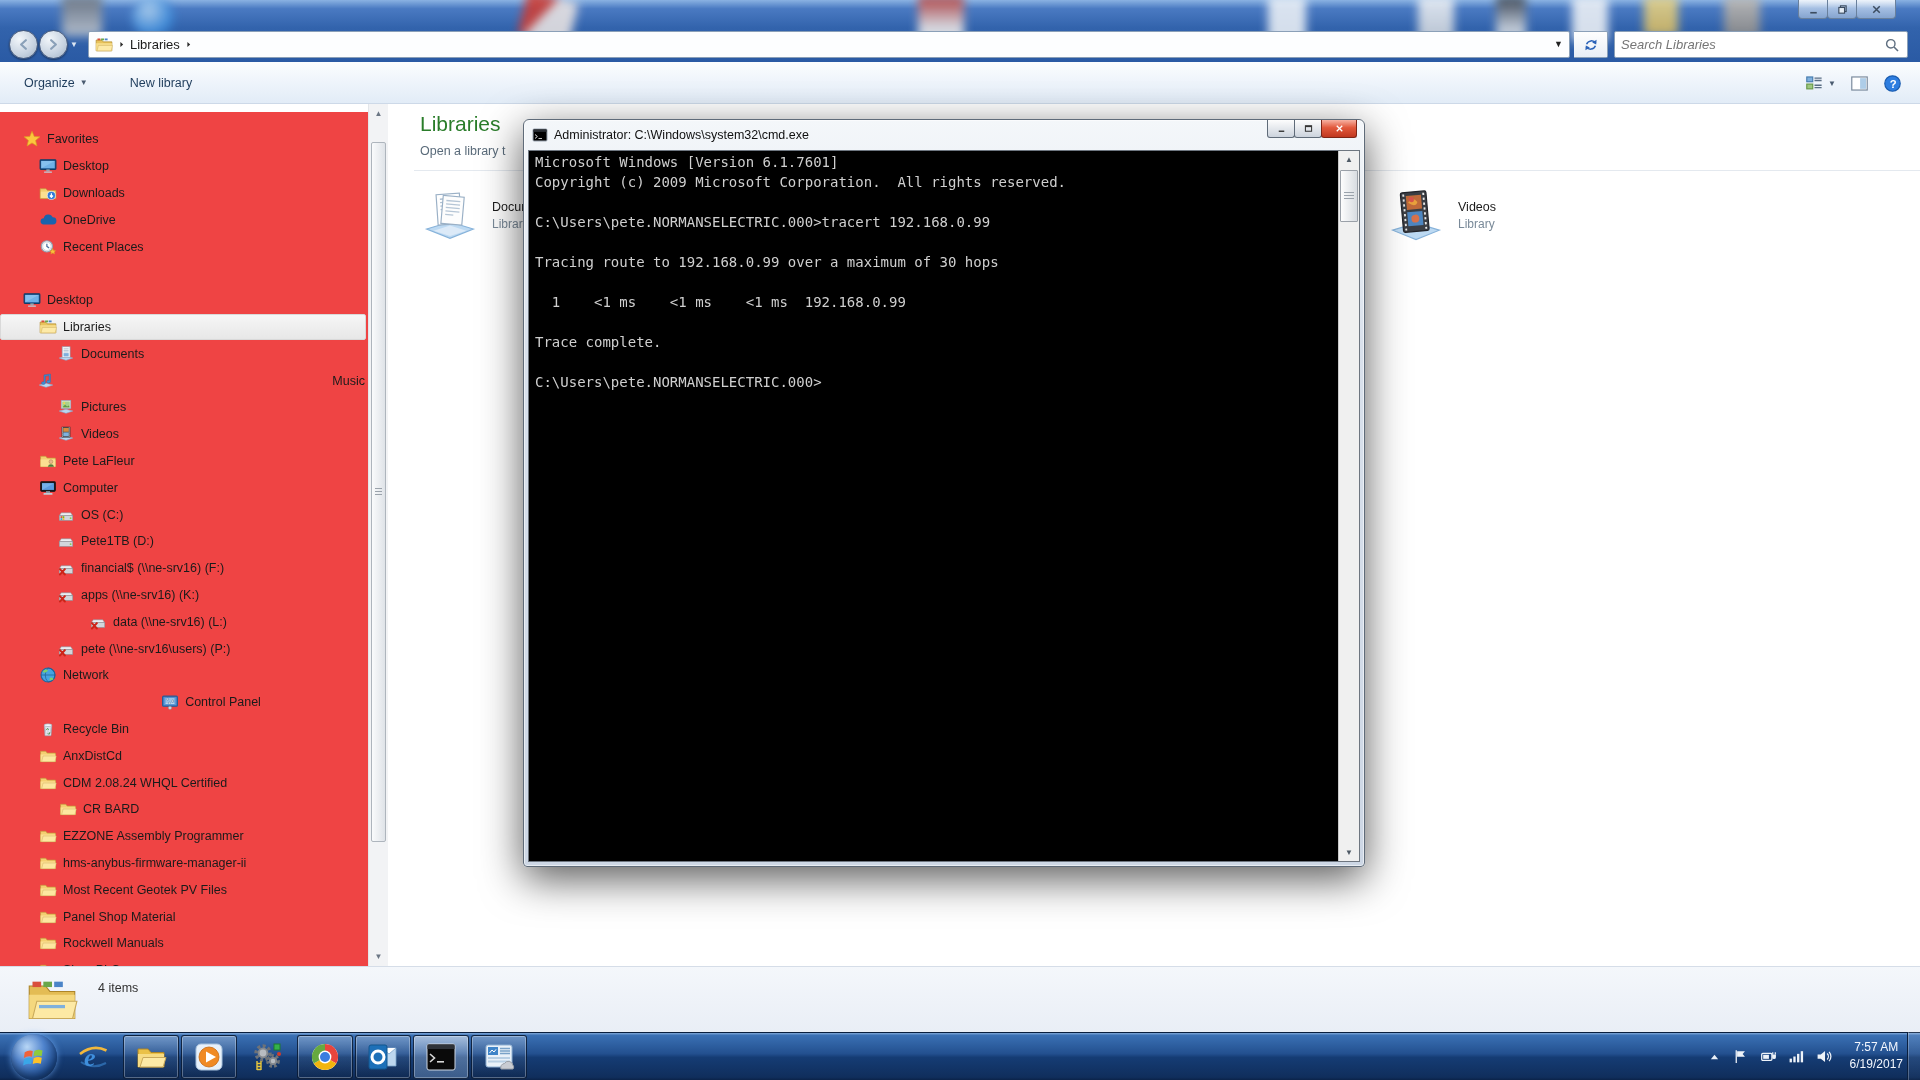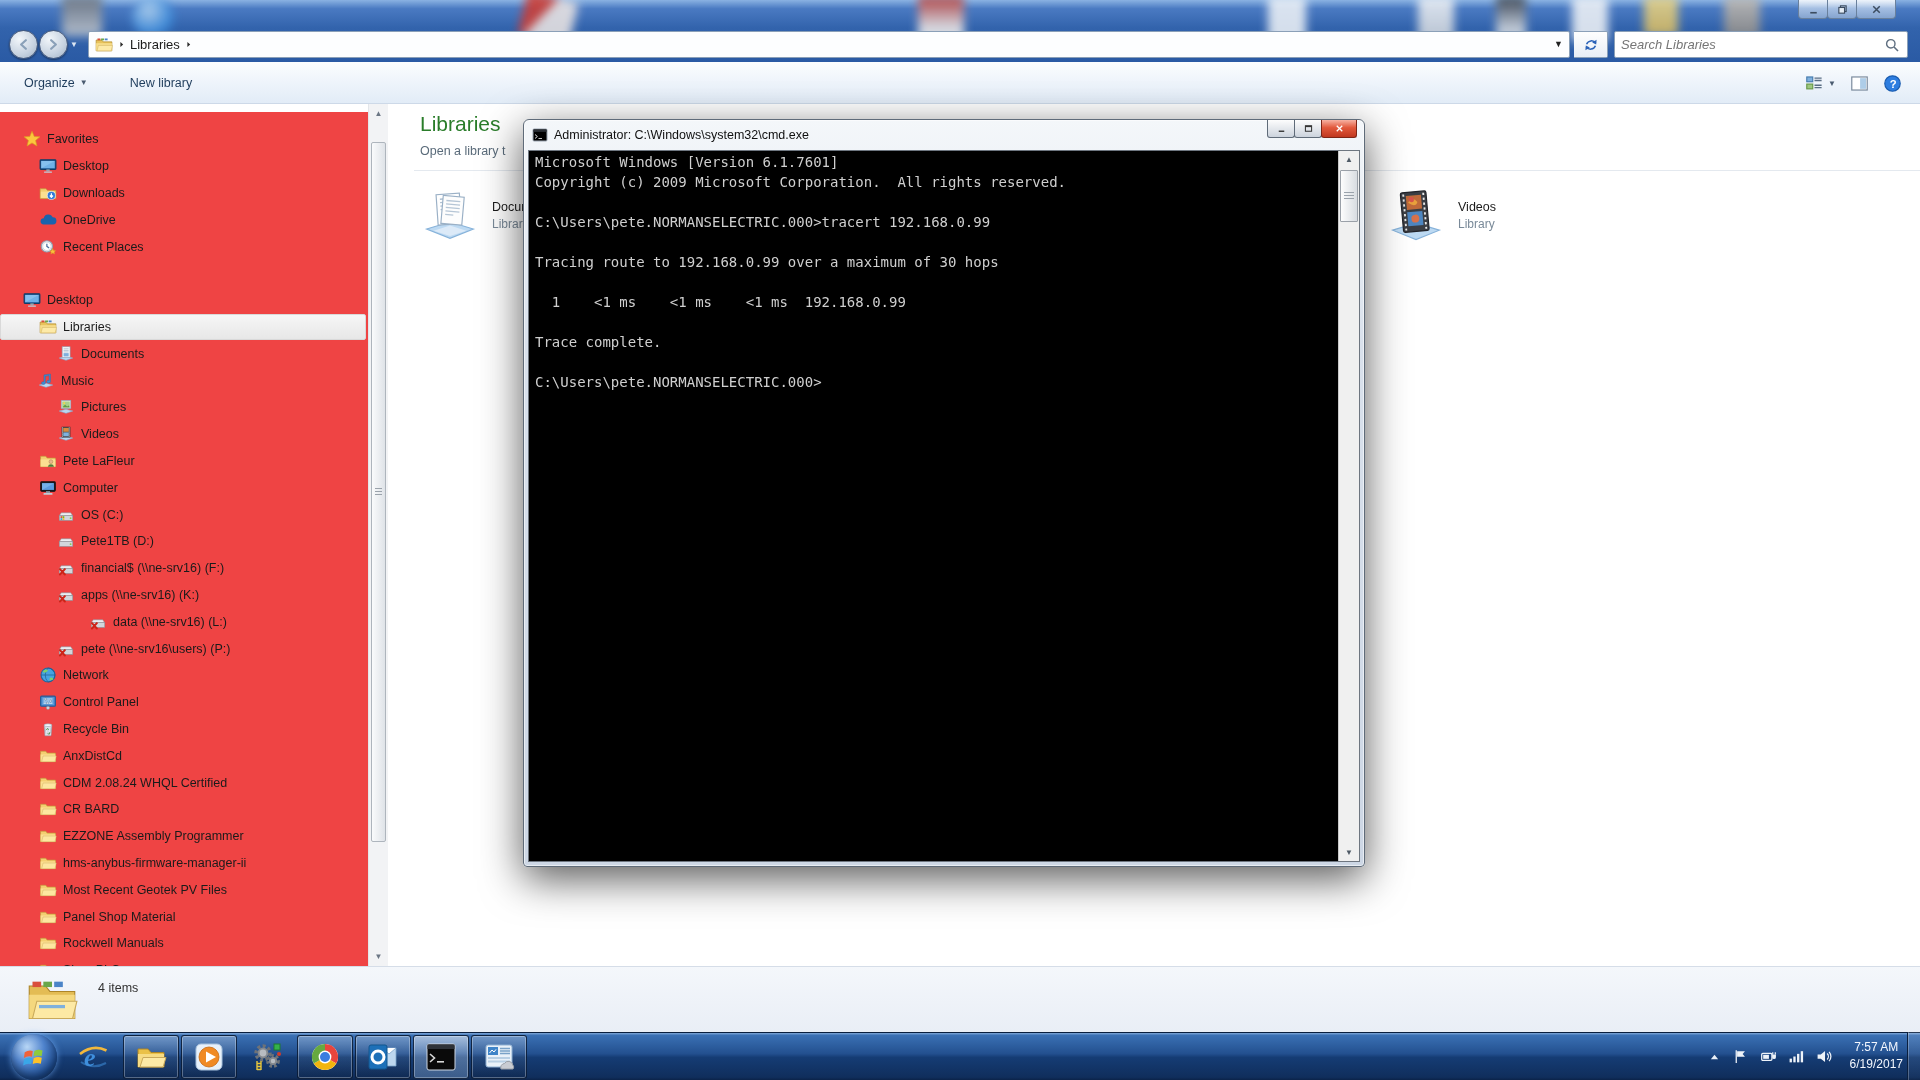--- a/index.html
+++ b/index.html
@@ -344,21 +344,21 @@
           <span class="icn ">
             <svg viewBox="0 0 16 16">
               <path d="M2 11.6 L8 10 L14 11.6 L8 13.6 Z" fill="#b9d7f0" stroke="#84aed6" stroke-width="0.5"></path>
               <rect x="4.6" y="1.6" width="7" height="9.4" fill="#fdfdfd" stroke="#8fa6bc" stroke-width="0.6"></rect>
               <path d="M5.8 3.4 h4.6 M5.8 4.8 h4.6 M5.8 6.2 h4.6" stroke="#9fb3c6" stroke-width="0.7"></path>
               <rect x="5.8" y="7.2" width="4.6" height="3" fill="#7fb0dd"></rect>
             </svg>
           </span>
           <span class="tree-label">Documents</span>
         </div>
-        <div class="tree-row" style="padding-left: 36px;">
+        <div class="tree-row" style="padding-left: 36px; justify-content: space-between;">
           <span class="icn ">
             <svg viewBox="0 0 16 16">
               <path d="M2 11.6 L8 10 L14 11.6 L8 13.6 Z" fill="#b9d7f0" stroke="#84aed6" stroke-width="0.5"></path>
               <path d="M6.2 2.6 L12 1.8 L12 8.6 A1.7 1.2 0 1 1 10.8 7.5 L10.8 3.2 L7.4 3.7 L7.4 9.8 A1.7 1.2 0 1 1 6.2 8.7 Z" fill="#3e8ed6" stroke="#2a6aa8" stroke-width="0.4"></path>
             </svg>
           </span>
           <span class="tree-label">Music</span>
         </div>
         <div class="tree-row" style="padding-left: 56px;">
           <span class="icn ">
@@ -477,21 +477,21 @@
           <span class="icn ">
             <svg viewBox="0 0 16 16">
               <circle cx="8" cy="8" r="6.2" fill="#46a3e0" stroke="#22679f"></circle>
               <path d="M1.8 8 h12.4 M8 1.8 a6.2 6.2 0 0 1 0 12.4 a9 9 0 0 1 0-12.4" stroke="#1d5c8f" stroke-width="0.6" fill="none"></path>
               <path d="M3 5 q2.4-2.6 5-1.4 q-0.6 2-2.8 2.4 Z" fill="#7ed06b"></path>
               <path d="M9.6 10.4 q2.6-0.8 3.4 1.2 q-1.8 1.8-3.6 0.6 Z" fill="#7ed06b"></path>
             </svg>
           </span>
           <span class="tree-label">Network</span>
         </div>
-        <div class="tree-row" style="padding-left: 38px;">
+        <div class="tree-row" style="padding-left: 56px; justify-content: center;">
           <span class="icn ">
             <svg viewBox="0 0 16 16">
               <rect x="1.4" y="2.8" width="13.2" height="9" rx="1" fill="#3e7cc1" stroke="#285c97"></rect>
               <rect x="2.4" y="3.8" width="11.2" height="7" fill="#5a9ad8"></rect>
               <path d="M4 5.4 h8 M4 7.2 h8 M4 9 h8" stroke="#dce9f5" stroke-width="0.9"></path>
               <circle cx="6" cy="5.4" r="0.9" fill="#fff" stroke="#2a5c90" stroke-width="0.4"></circle>
               <circle cx="10.4" cy="7.2" r="0.9" fill="#fff" stroke="#2a5c90" stroke-width="0.4"></circle>
               <circle cx="7.4" cy="9" r="0.9" fill="#fff" stroke="#2a5c90" stroke-width="0.4"></circle>
               <circle cx="8" cy="13.2" r="1.5" fill="#cfd6de" stroke="#8a9099" stroke-width="0.4"></circle>
             </svg>
@@ -522,21 +522,21 @@
         <div class="tree-row" style="padding-left: 38px;">
           <span class="icn ">
             <svg viewBox="0 0 16 16">
               <path d="M1.4 3.8 L6 3.8 L7.3 5.4 L14.6 5.4 L14.6 13 L1.4 13 Z" fill="#f3cf70" stroke="#c49a3a" stroke-width="0.6"></path>
               <path d="M1.4 6.6 L14.6 6.6 L14.6 13 L1.4 13 Z" fill="#fbe091"></path>
               <path d="M2.4 13 L3.6 8 L15.4 8 L14.2 13 Z" fill="#fde7a0" stroke="#cfa95c" stroke-width="0.4"></path>
             </svg>
           </span>
           <span class="tree-label">CDM 2.08.24 WHQL Certified</span>
         </div>
-        <div class="tree-row" style="padding-left: 38px;">
+        <div class="tree-row" style="padding-left: 38px; margin-left: 20px;">
           <span class="icn ">
             <svg viewBox="0 0 16 16">
               <path d="M1.4 3.8 L6 3.8 L7.3 5.4 L14.6 5.4 L14.6 13 L1.4 13 Z" fill="#f3cf70" stroke="#c49a3a" stroke-width="0.6"></path>
               <path d="M1.4 6.6 L14.6 6.6 L14.6 13 L1.4 13 Z" fill="#fbe091"></path>
               <path d="M2.4 13 L3.6 8 L15.4 8 L14.2 13 Z" fill="#fde7a0" stroke="#cfa95c" stroke-width="0.4"></path>
             </svg>
           </span>
           <span class="tree-label">CR BARD</span>
         </div>
         <div class="tree-row" style="padding-left: 38px;">

